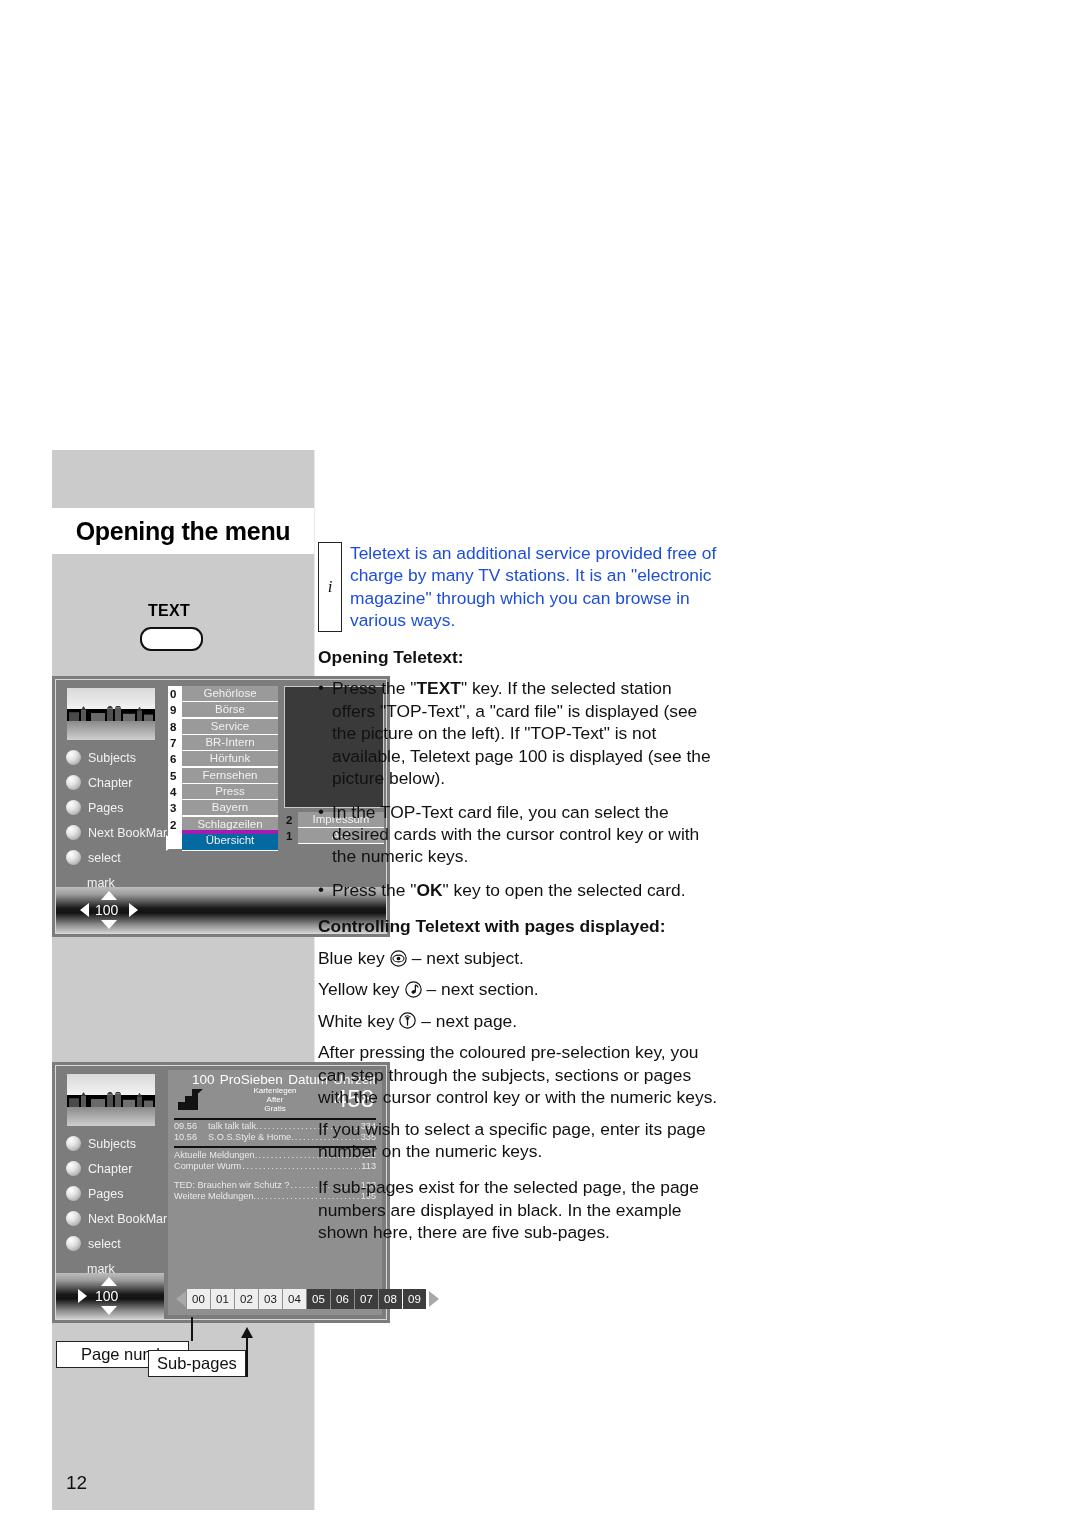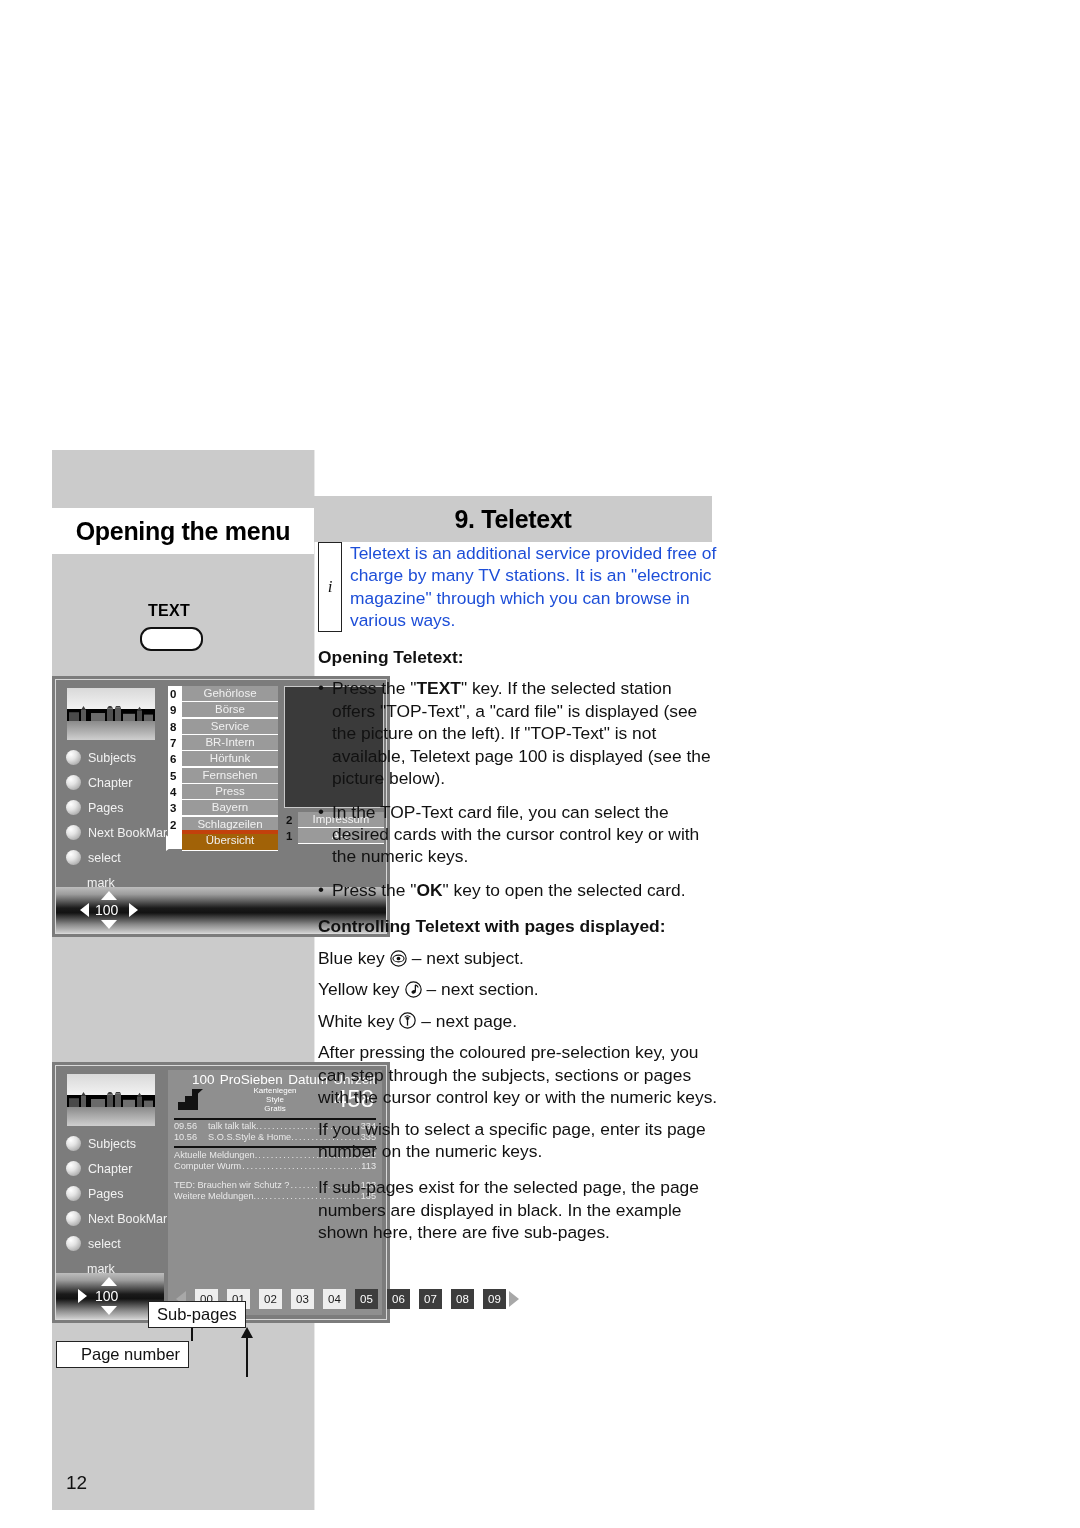--- a/index.html
+++ b/index.html
@@ -62,74 +62,71 @@
   .tri-up{border-left:8px solid transparent;border-right:8px solid transparent;border-bottom:9px solid #fff;}
   .tri-dn{border-left:8px solid transparent;border-right:8px solid transparent;border-top:9px solid #fff;}
   .tri-lf{border-top:7px solid transparent;border-bottom:7px solid transparent;border-right:9px solid #fff;}
   .tri-rt{border-top:7px solid transparent;border-bottom:7px solid transparent;border-left:9px solid #fff;}
 
   
   .cards{position:absolute;left:112px;top:6px;width:110px;background:#ffffff;padding:0;box-sizing:border-box;}
   .card-row{display:flex;align-items:center;height:16.3px;}
   .card-row .num{width:14px;font-size:11.5px;font-weight:bold;color:#111;text-align:left;padding-left:2px;box-sizing:border-box;}
   .card-row .cap{flex:1;background:#9a9a9a;border-bottom:1.4px solid #fff;color:#f0f0f0;font-size:11.5px;text-align:center;line-height:15px;height:15px;overflow:hidden;}
-  .card-row.sel .cap{background:#a16207;border-top:4px solid #c2410c;height:16px;line-height:13px;}
+  .card-row.sel .cap{background:#0369a1;border-top:4px solid #a21caf;height:16px;line-height:13px;}
   .card-sel-arrow{position:absolute;left:110px;width:0;height:0;border-top:8px solid transparent;border-bottom:8px solid transparent;border-left:11px solid #fff;}
 
   .panel-dark{position:absolute;left:228px;top:6px;width:100px;height:122px;background:#3a3a3a;border:1px solid #c9c9c9;box-sizing:border-box;}
   .cards2{position:absolute;left:228px;top:132px;width:100px;background:#7c7c7c;}
   .cards2 .card-row .num{color:#111;}
 
   
   .ttx{position:absolute;left:112px;top:4px;right:4px;bottom:4px;background:#8f8f8f;}
   .ttx-head{display:flex;justify-content:space-between;padding:2px 6px 0 6px;font-size:13.5px;color:#fff;}
   .ttx-logo{position:absolute;left:8px;top:18px;width:28px;height:22px;}
   .ttx-promo{position:absolute;left:0;right:0;top:16px;text-align:center;font-size:8px;color:#fff;line-height:1.15;}
   .ttx-big{position:absolute;right:8px;top:15px;font-size:24px;color:#fff;}
   .ttx-rule{position:absolute;left:6px;right:6px;height:1.6px;background:#111;}
   .ttx-line{position:absolute;left:6px;right:6px;font-size:9.2px;color:#e9e9e9;display:flex;white-space:nowrap;}
   .ttx-line .t{flex:0 0 auto;}
   .ttx-line .d{flex:1;overflow:hidden;letter-spacing:1.6px;margin:0 1px;}
   .ttx-line .p{flex:0 0 auto;}
 
   .subpages{position:absolute;left:6px;right:6px;bottom:6px;height:20px;display:flex;align-items:center;}
   .sp-arrow{width:13px;height:20px;flex:0 0 auto;display:flex;align-items:center;justify-content:center;}
-  .sp{flex:0 0 auto;width:23px;height:20px;margin-right:1px;display:flex;align-items:center;justify-content:center;font-size:11.5px;box-sizing:border-box;margin-left:8px;}
+  .sp{flex:0 0 auto;width:23px;height:20px;margin-right:1px;display:flex;align-items:center;justify-content:center;font-size:11.5px;box-sizing:border-box;}
   .sp.light{background:#eeeeee;color:#1b1b1b;}
   .sp.dark{background:#3d3d3d;color:#ffffff;}
 
   
   .text-key-lbl{position:absolute;left:148px;top:602px;font-size:16px;font-weight:bold;color:#000;letter-spacing:0.3px;}
   .text-key{position:absolute;left:140px;top:627px;width:59px;height:20px;border:2.2px solid #111;border-radius:11px;background:#fff;}
 
   
   .callout{position:absolute;background:#fff;border:1.4px solid #222;padding:3px 8px;font-size:16.5px;color:#111;white-space:nowrap;}
   .c-page{left:56px;top:1341px;padding-left:24px;}
-  .c-sub{left:148px;top:1301px;}
+  .c-sub{left:148px;top:1350px;}
   .lead-v{position:absolute;background:#111;width:2px;}
   .arrow-up{position:absolute;width:0;height:0;border-left:6px solid transparent;border-right:6px solid transparent;border-bottom:11px solid #111;}
 
   .folio{position:absolute;left:66px;top:1472px;font-size:19px;color:#111;}
 
   
   .col-edge{position:absolute;left:314px;top:450px;width:1px;height:1060px;background:#e8e8e8;}
 </style>
 </head>
 <body>
 
 <div class="page">
 
   <div class="left-col"></div>
   <div class="col-edge"></div>
 
   <div class="hdr-left">
     <span>Opening the menu</span>
-  </div>
-  <div class="hdr-right">
-    <span>9. Teletext</span>
   </div>
 
   <div class="text-key-lbl">TEXT</div>
   <div class="text-key"></div>
 
   <div class="tv tv1">
     <div class="tv-inner">
       <div class="tv-side">
         <div class="thumb">
           <div class="sky"></div>
@@ -300,21 +297,21 @@
           <span>Uhrzeit</span>
         </div>
 
         <svg class="ttx-logo" viewBox="0 0 28 22">
           <polygon points="2,22 2,14 9,14 9,8 16,8 16,1 22,1 22,22" fill="#121212"></polygon>
           <polygon points="16,1 27,1 21.5,6" fill="#121212"></polygon>
         </svg>
 
         <div class="ttx-promo">
           <div>Kartenlegen</div>
-          <div>Style</div>
+          <div>After</div>
           <div>Gratis</div>
         </div>
         <div class="ttx-big">458</div>
 
         <div class="ttx-rule" style="top:48px"></div>
 
         <div class="ttx-line" style="top:51px">
           <span class="t" style="width:34px">09.56</span>
           <span class="t">talk talk talk.</span>
           <span class="d">..........................................</span>

